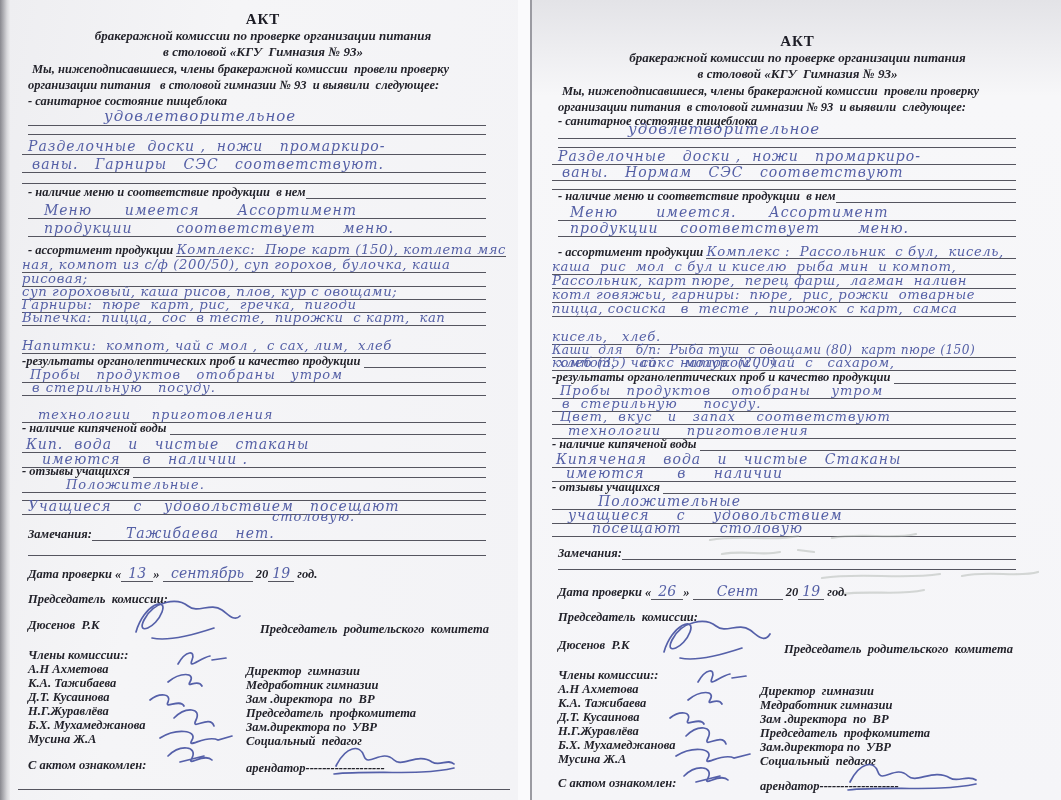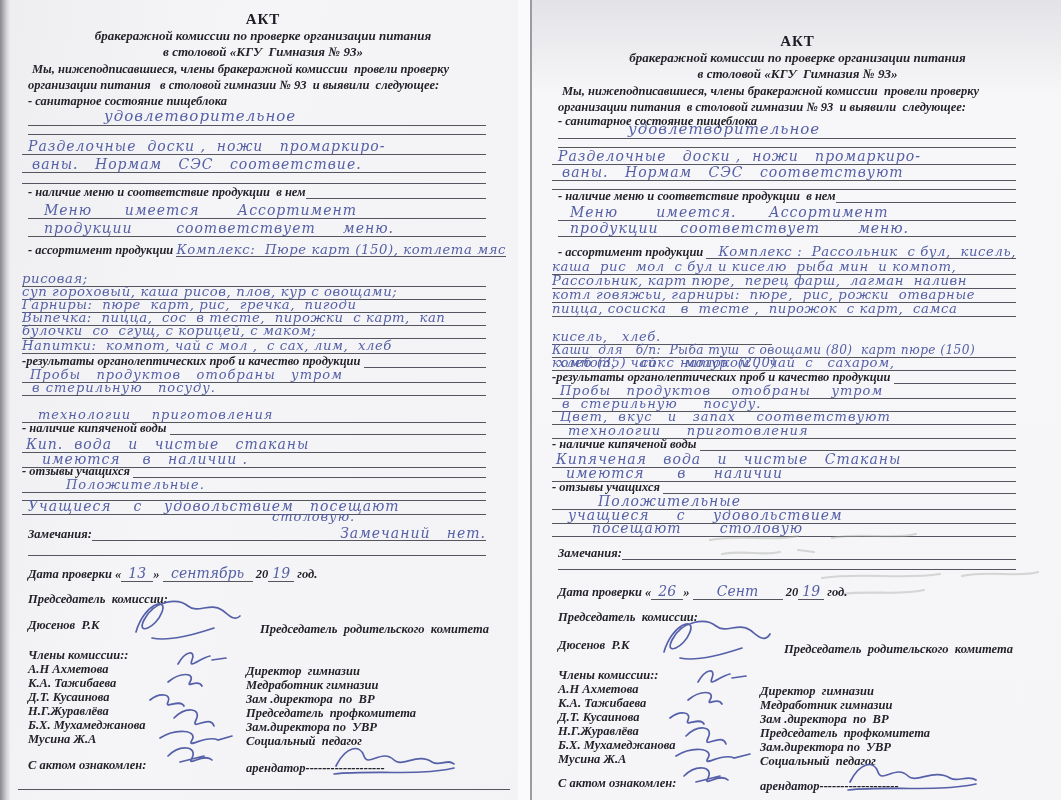--- a/index.html
+++ b/index.html
@@ -15,21 +15,21 @@
   .gap{position:absolute;left:518px;top:0;width:12px;height:800px;background:#fafafc;}
   .abs{position:absolute;}
   .print{font-style:italic;font-weight:bold;color:#23232b;font-size:12.5px;line-height:1.2;white-space:pre;}
   .title{font-style:normal;font-weight:bold;font-size:15px;letter-spacing:1px;color:#1d1d26;}
   .center{width:100%;text-align:center;}
   .hw{font-family:"DejaVu Serif",serif;font-style:italic;color:#5560a6;letter-spacing:1px;
       font-size:14px;white-space:pre;line-height:1;}
   .hwrow{position:absolute;border-bottom:1px solid #55555f;display:flex;align-items:flex-end;}
   .hwrow .hw{margin-bottom:1px;}
   .rule{position:absolute;border-bottom:1px solid #55555f;}
-  .labelrow{position:absolute;display:flex;align-items:flex-end;text-align:right;}
+  .labelrow{position:absolute;display:flex;align-items:flex-end;}
   .fill{flex:1;border-bottom:1px solid #55555f;margin-bottom:1px;height:100%;}
   .hwfill{flex:1;border-bottom:1px solid #55555f;margin-bottom:1px;}
   .blank{display:inline-block;border-bottom:1px solid #55555f;text-align:center;
          font-family:"DejaVu Serif",serif;font-style:italic;color:#5560a6;font-size:14px;padding:0 2px;}
   .small{font-size:13px;}
   .dense{font-size:13.2px;letter-spacing:.6px;}
   svg{overflow:visible;}
   .sig path{fill:none;stroke:#4753a2;stroke-width:1.7;stroke-linecap:round;opacity:.92;}
   .ghost path{fill:none;stroke:#a9b0a9;stroke-width:2.2;stroke-linecap:round;opacity:.45;}
 </style>
@@ -47,53 +47,53 @@
 
     <div class="abs print" style="left:20px;top:94px;">- санитарное состояние пищеблока</div>
     <div class="hwrow" style="left:20px;top:102px;width:458px;height:23px;">
       <span class="hw" style="padding-left:76px;font-size:15px;">удовлетворительное</span>
       </div>
     <div class="rule" style="left:20px;top:125px;width:458px;height:9px;"></div>
     <div class="hwrow" style="left:14px;top:135px;width:464px;height:19px;">
       <span class="hw" style="padding-left:6px;">Разделочные  доски ,  ножи   промаркиро-</span>
       </div>
     <div class="hwrow" style="left:14px;top:154px;width:464px;height:18px;">
-      <span class="hw" style="padding-left:10px;">ваны.   Нормам   СЭС   соответствие.</span>
+      <span class="hw" style="padding-left:10px;">ваны.   Гарниры   СЭС   соответствуют.</span>
       </div>
     <div class="rule" style="left:14px;top:172px;width:464px;height:11px;"></div>
 
     <div class="labelrow" style="left:20px;top:186px;width:458px;height:14px;">
       <span class="print">- наличие меню и соответствие продукции  в нем</span>
       <span class="fill"></span>
       </div>
     <div class="hwrow" style="left:20px;top:200px;width:458px;height:18px;">
       <span class="hw" style="padding-left:16px;">Меню      имеется       Ассортимент</span>
       </div>
     <div class="hwrow" style="left:20px;top:218px;width:458px;height:18px;">
       <span class="hw" style="padding-left:16px;">продукции        соответствует     меню.</span>
       </div>
 
     <div class="labelrow" style="left:20px;top:240px;width:458px;height:18px;">
       <span class="print">- ассортимент продукции </span>
       <span class="hw hwfill dense">Комплекс:  Пюре карт (150), котлета мяс</span>
       </div>
+    <div class="hwrow" style="left:14px;top:258px;width:464px;height:14px;">
+        <span class="hw dense">ная, компот из с/ф (200/50), суп горохов, булочка, каша</span>
+      </div>
     <div class="hwrow" style="left:14px;top:272px;width:464px;height:14px;">
         <span class="hw dense">рисовая;</span>
       </div>
     <div class="hwrow" style="left:14px;top:286px;width:464px;height:13px;">
         <span class="hw dense">суп гороховый, каша рисов, плов, кур с овощами;</span>
       </div>
     <div class="hwrow" style="left:14px;top:299px;width:464px;height:13px;">
         <span class="hw dense">Гарниры:  пюре  карт, рис,  гречка,  пигоди</span>
       </div>
     <div class="hwrow" style="left:14px;top:312px;width:464px;height:13px;">
         <span class="hw dense">Выпечка:  пицца,  сос  в тесте,  пирожки  с карт,  кап</span>
-      </div>
-    <div class="hwrow" style="left:14px;top:325px;width:464px;height:13px;">
-        <span class="hw dense">булочки  со  сгущ, с корицей, с маком;</span>
       </div>
     <div class="hwrow" style="left:14px;top:338px;width:464px;height:15px;">
         <span class="hw dense">Напитки:  компот, чай с мол ,  с сах, лим,  хлеб</span>
       </div>
 
     <div class="labelrow" style="left:14px;top:356px;width:464px;height:13px;">
       <span class="print">-результаты органолептических проб и качество продукции </span>
       <span class="fill"></span>
       </div>
     <div class="hwrow" style="left:14px;top:369px;width:464px;height:13px;">
@@ -125,21 +125,21 @@
         <span class="hw small" style="padding-left:44px;">Положительные.</span>
       </div>
     <div class="rule" style="left:14px;top:492px;width:464px;height:8px;"></div>
     <div class="hwrow" style="left:14px;top:500px;width:464px;height:14px;">
         <span class="hw" style="padding-left:6px;">Учащиеся    с    удовольствием   посещают</span>
       </div>
     <div class="abs hw small" style="left:264px;top:510px;">столовую.</div>
 
     <div class="labelrow" style="left:20px;top:524px;width:458px;height:18px;">
       <span class="print">Замечания:</span>
-      <span class="hw hwfill" style="padding-left:34px;">Замечаний   нет.</span>
+      <span class="hw hwfill" style="padding-left:34px;">Тажибаева   нет.</span>
       </div>
     <div class="rule" style="left:20px;top:542px;width:458px;height:13px;"></div>
 
     <div class="abs" style="left:20px;top:564px;">
       <span class="print">Дата проверки «</span><span class="blank" style="width:28px;">13</span><span class="print">» </span><span class="blank" style="width:86px;">сентябрь</span><span class="print"> 20</span><span class="blank" style="width:22px;">19</span><span class="print"> год.</span>
     </div>
 
     <div class="abs print" style="left:20px;top:592px;">Председатель  комиссии:</div>
     <div class="abs print" style="left:20px;top:618px;">Дюсенов  Р.К</div>
     <svg class="abs sig" style="left:118px;top:594px;" width="118" height="52">

